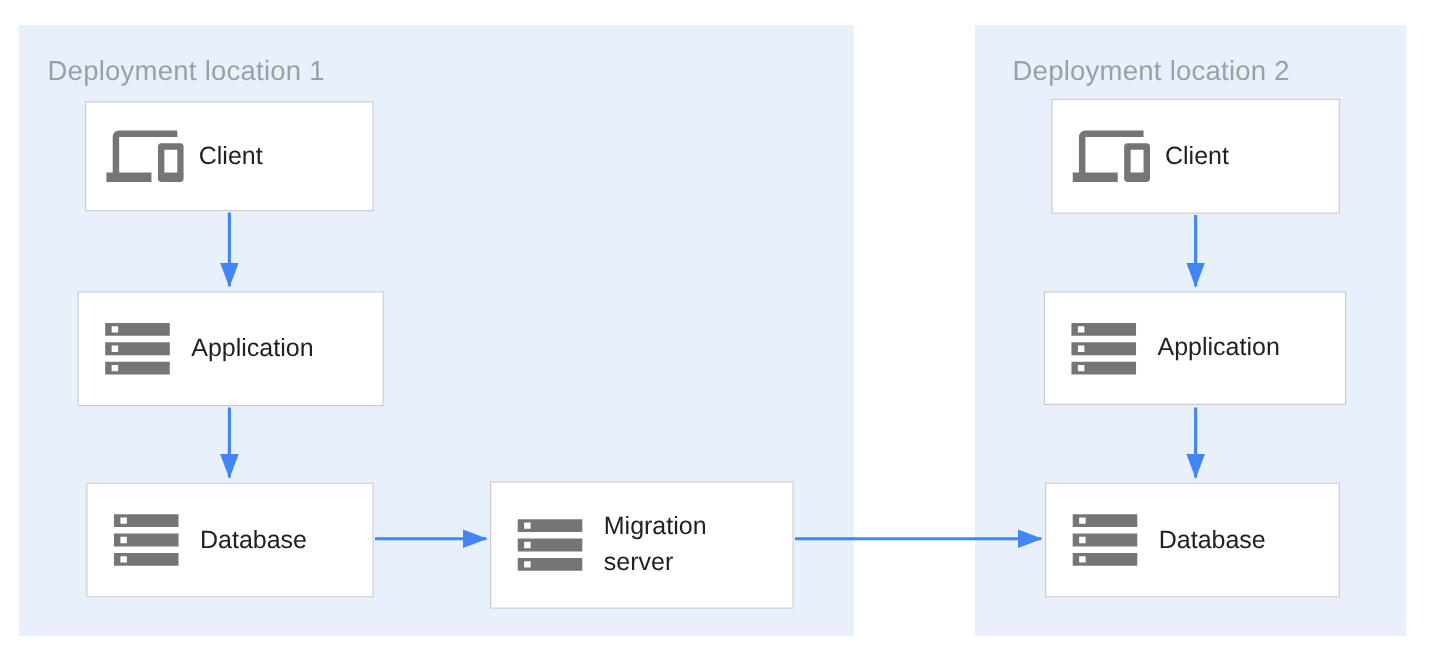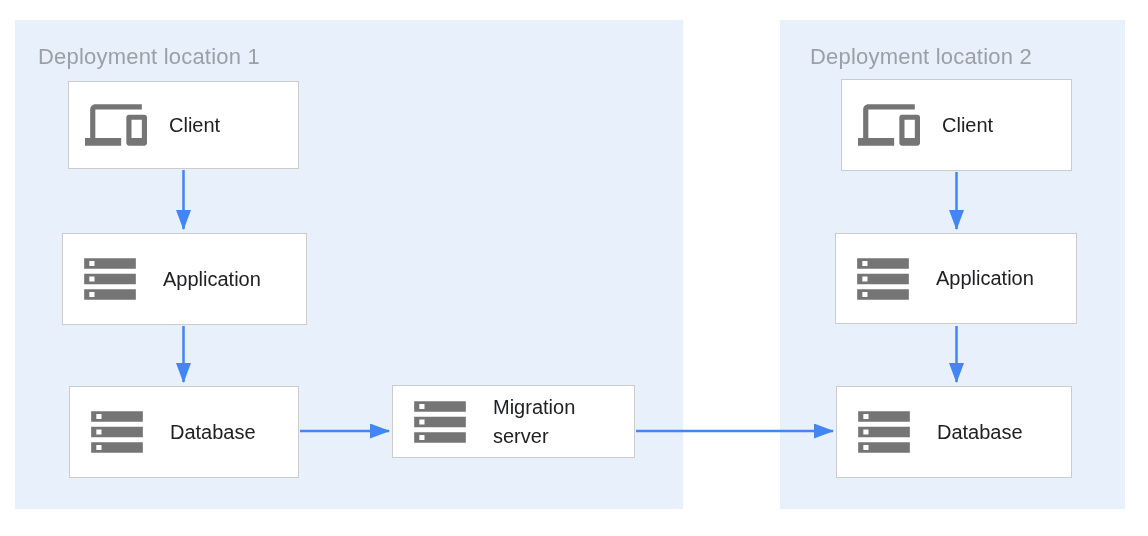--- a/index.html
+++ b/index.html
@@ -29,21 +29,21 @@
     color:var(--region-title);
     white-space:nowrap;
   }
   .node{
     position:absolute;
     box-sizing:border-box;
     background:var(--node-background);
     border:1px solid var(--node-border);
     display:flex;
     align-items:center;
-    gap:22px;
+    gap:12px;
     padding-left:16px;
   }
   .node .icon{flex:0 0 auto;display:flex;align-items:center;}
   .node .icon svg{display:block;fill:var(--icon);}
   .node .label{
     font-size:20px;
     line-height:1.45;
     color:var(--node-label);
   }
   .node .label.wrap{max-width:112px;}
@@ -96,21 +96,21 @@
 
   <div class="node" style="left:69px;top:386px;width:230px;height:92px;">
     <span class="icon">
       <svg width="62" height="62" viewBox="0 0 24 24" aria-hidden="true">
         <path d="M2 20h20v-4H2v4zm2-3h2v2H4v-2zM2 4v4h20V4H2zm4 3H4V5h2v2zm-4 7h20v-4H2v4zm2-3h2v2H4v-2z"></path>
       </svg>
     </span>
     <span class="label">Database</span>
   </div>
 
-  <div class="node" style="left:392px;top:385px;width:243px;height:73px;">
+  <div class="node" style="left:392px;top:385px;width:243px;height:102px;">
     <span class="icon">
       <svg width="62" height="62" viewBox="0 0 24 24" aria-hidden="true">
         <path d="M2 20h20v-4H2v4zm2-3h2v2H4v-2zM2 4v4h20V4H2zm4 3H4V5h2v2zm-4 7h20v-4H2v4zm2-3h2v2H4v-2z"></path>
       </svg>
     </span>
     <span class="label wrap">Migration server</span>
   </div>
 
   <div class="node" style="left:841px;top:79px;width:231px;height:92px;">
     <span class="icon">

